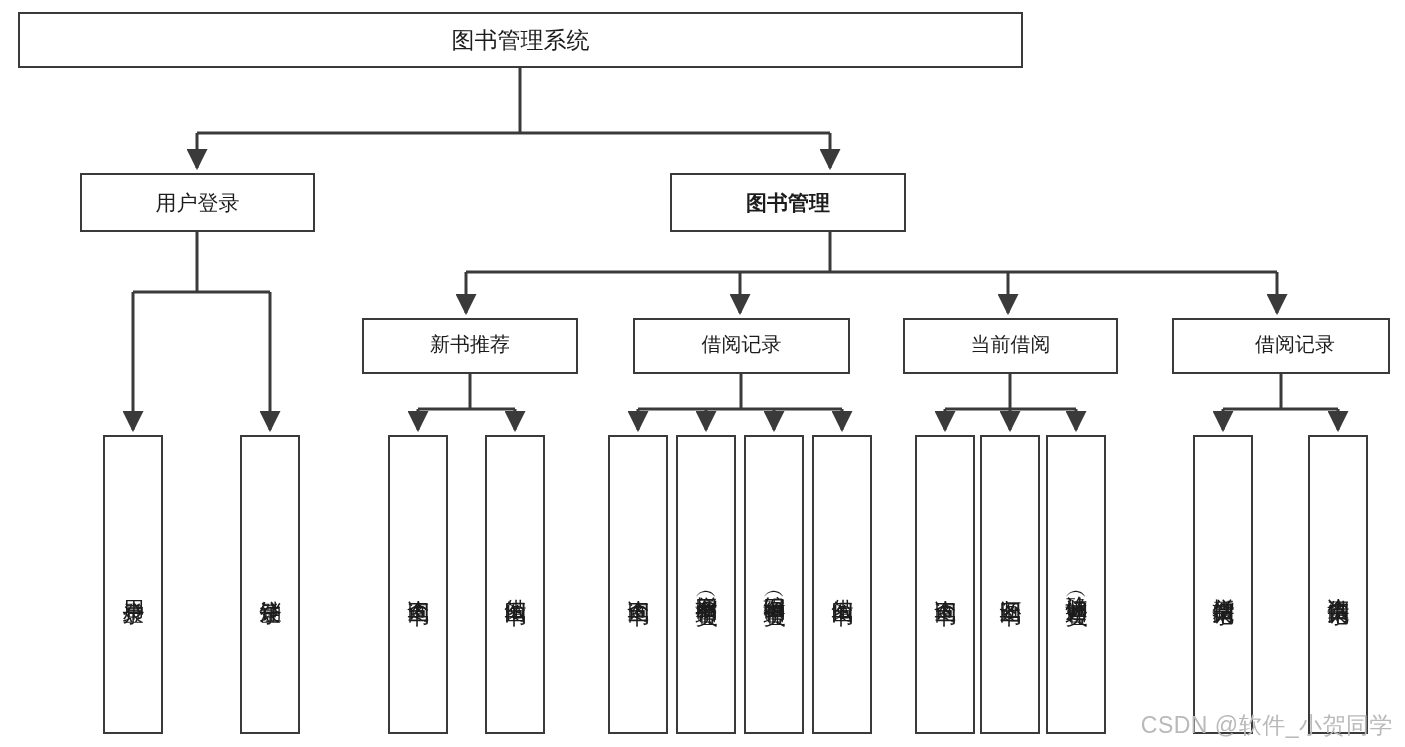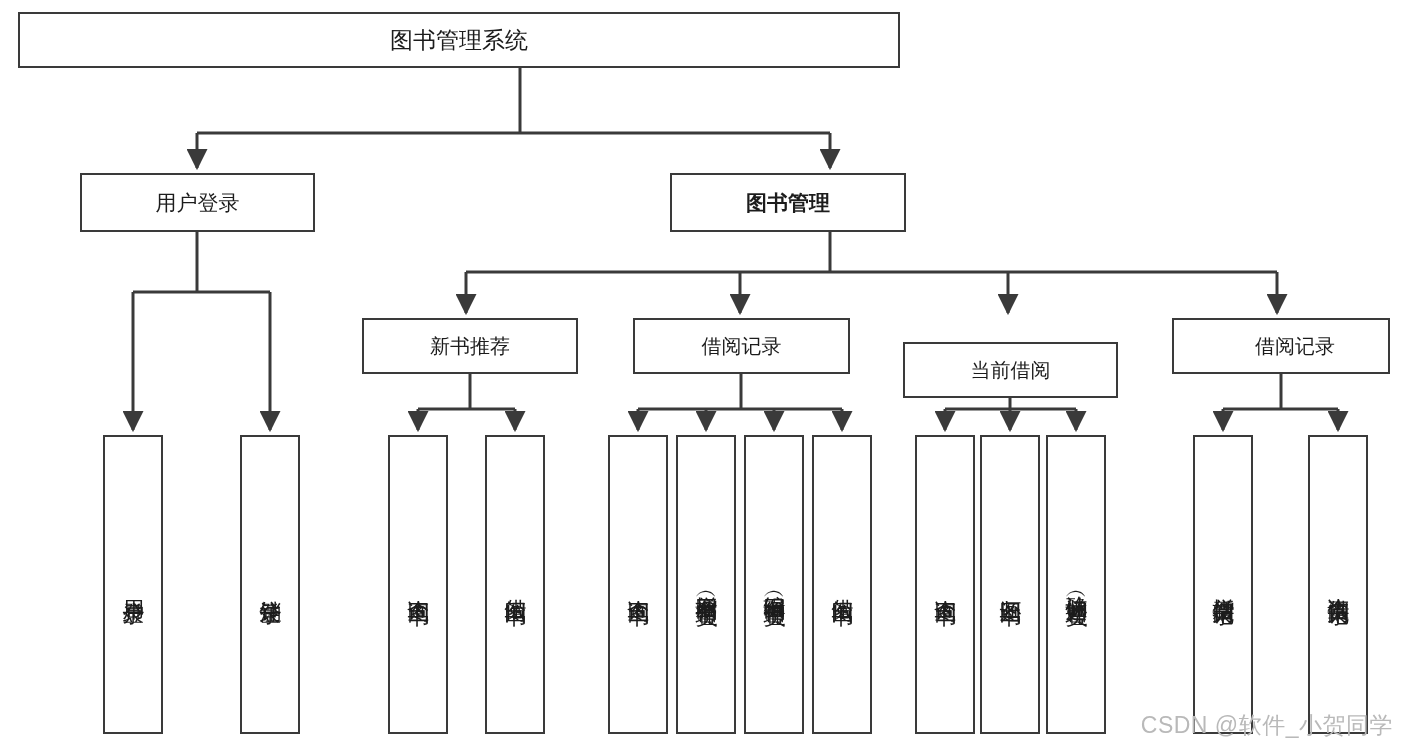--- a/index.html
+++ b/index.html
@@ -39,20 +39,21 @@
     line-height: 1.22;
   }
   .node.root {
     font-size: 23px;
   }
   .node.lvl2 {
     font-size: 21px;
   }
   .node.lvl3 {
     font-size: 20px;
+    font-family: Liberation Mono, monospace;
   }
   .node.leaf {
     font-size: 22px;
     writing-mode: vertical-rl;
     text-orientation: upright;
     letter-spacing: 1.5px;
     padding: 6px 0;
   }
   .node.leaf .lbl {
     writing-mode: vertical-rl;
@@ -119,38 +120,38 @@
       <path d="M 1076 409 L 1076 430" marker-end="url(#arr)"></path>
 
       <path d="M 1281 374 L 1281 409"></path>
       <path d="M 1223 409 L 1338 409"></path>
       <path d="M 1223 409 L 1223 430" marker-end="url(#arr)"></path>
       <path d="M 1338 409 L 1338 430" marker-end="url(#arr)"></path>
 
     </g>
   </svg>
 
-  <div class="node root" style="left:18px; top:12px; width:882px; height:56px;">
+  <div class="node root" style="left:18px; top:12px; width:1005px; height:56px;">
     <span class="lbl">图书管理系统</span>
   </div>
 
   <div class="node lvl2" style="left:80px; top:173px; width:235px; height:59px;">
     <span class="lbl">用户登录</span>
   </div>
   <div class="node lvl2" style="left:670px; top:173px; width:236px; height:59px;font-weight:bold;">
     <span class="lbl">图书管理</span>
   </div>
 
   <div class="node lvl3" style="left:362px; top:318px; width:216px; height:56px;">
     <span class="lbl">新书推荐</span>
   </div>
   <div class="node lvl3" style="left:633px; top:318px; width:217px; height:56px;">
     <span class="lbl">借阅记录</span>
   </div>
-  <div class="node lvl3" style="left:903px; top:318px; width:215px; height:56px;margin-top:24px;">
+  <div class="node lvl3" style="left:903px; top:318px; width:215px; height:56px;">
     <span class="lbl">当前借阅</span>
   </div>
   <div class="node lvl3" style="left:1172px; top:318px; width:218px; height:56px;padding-left:28px;">
     <span class="lbl">借阅记录</span>
   </div>
 
   <div class="node leaf" style="left:103px; top:435px; width:60px; height:299px;">
     <span class="lbl">用户登录</span>
   </div>
   <div class="node leaf" style="left:240px; top:435px; width:60px; height:299px;">

